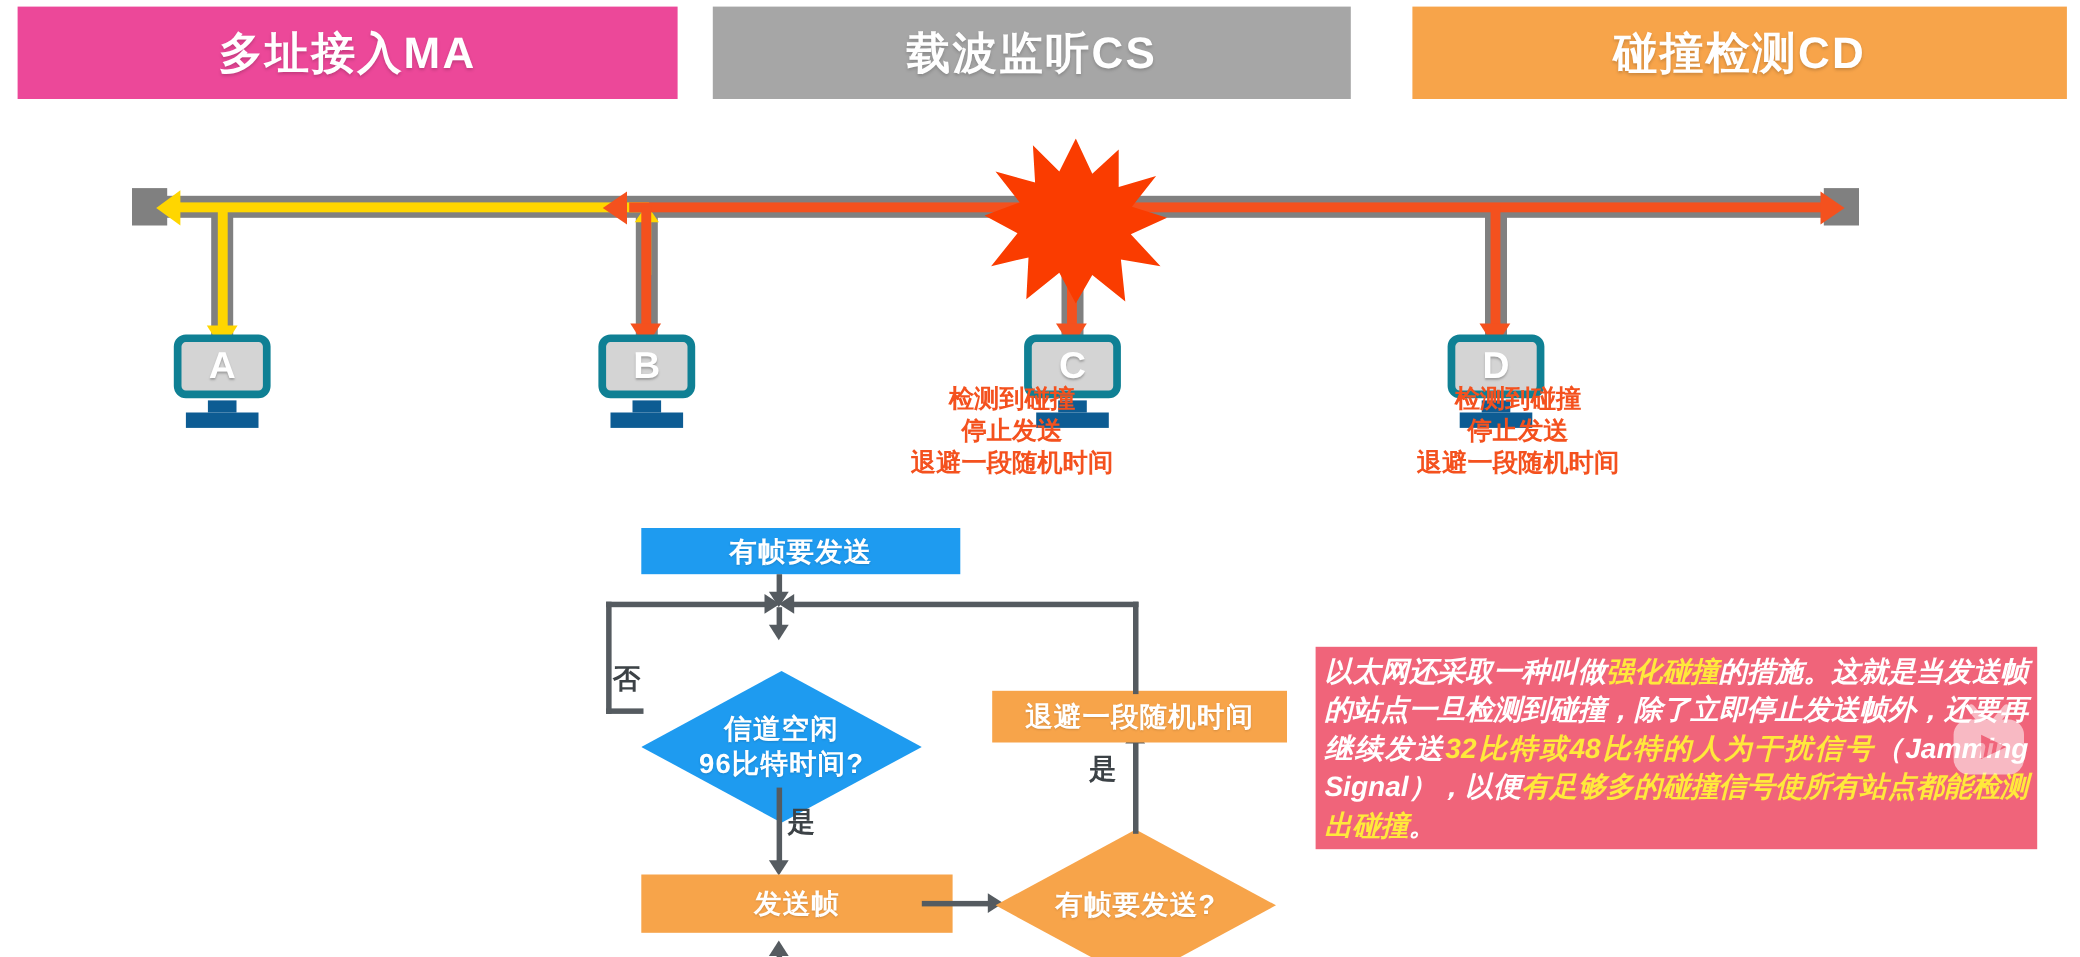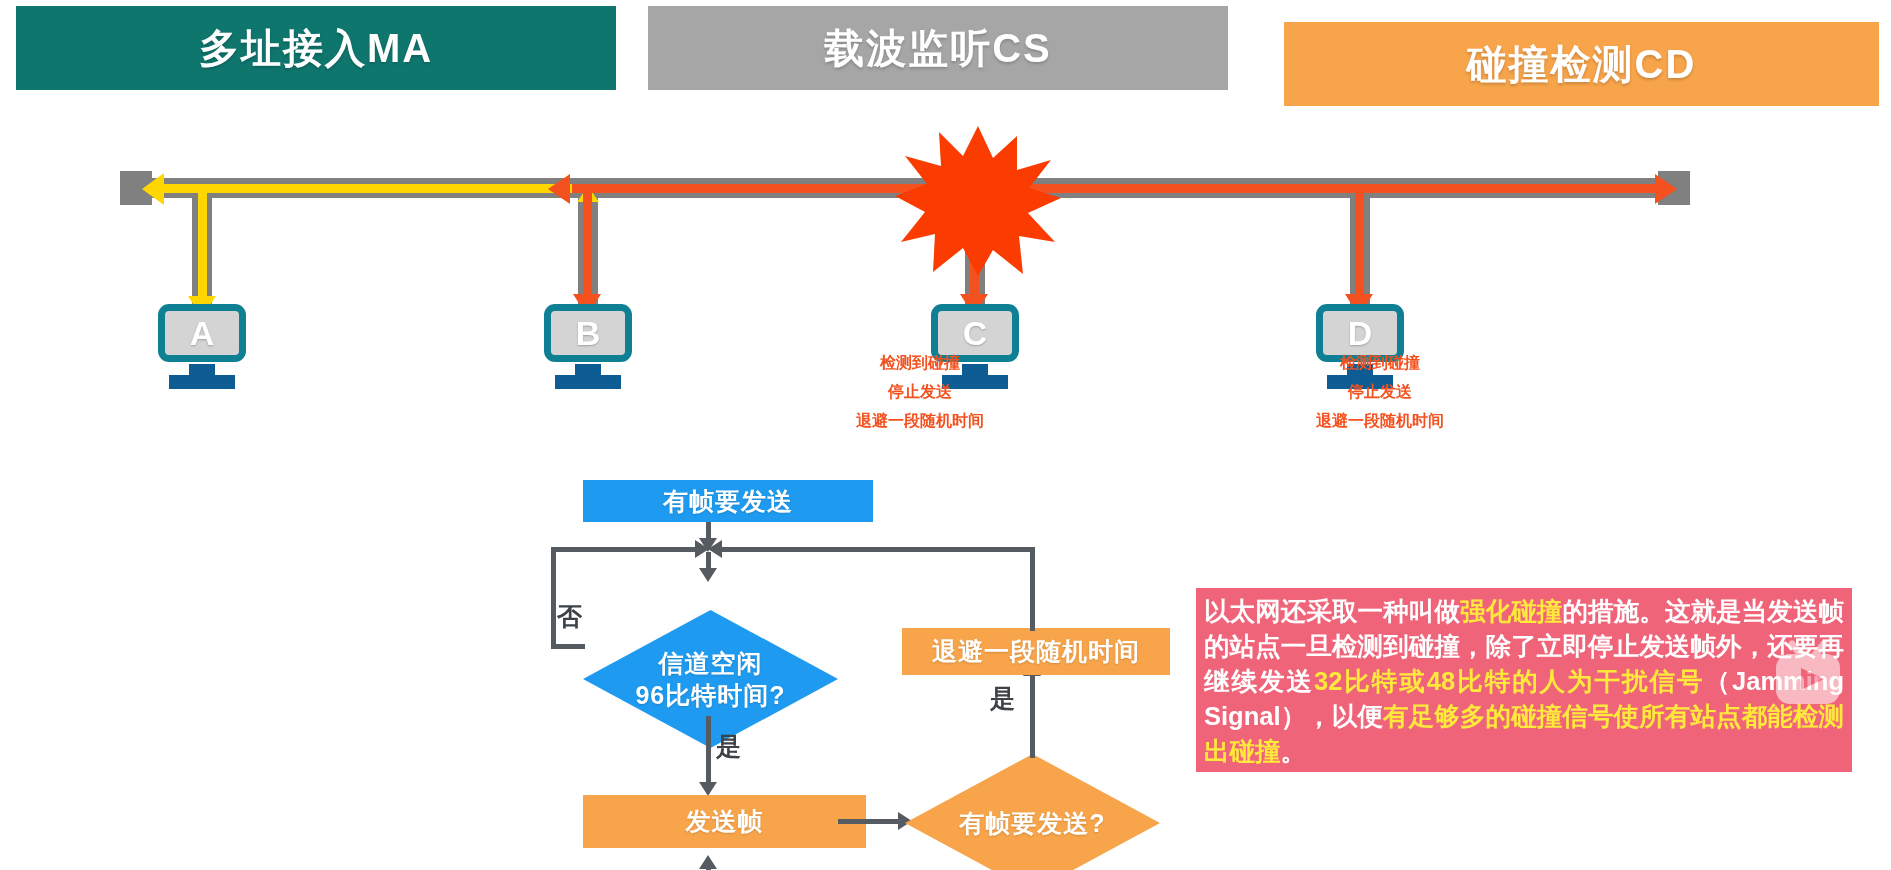--- a/index.html
+++ b/index.html
@@ -3,23 +3,23 @@
 <meta charset="utf-8">
 <style>
   html,body{margin:0;padding:0;background:#ffffff;}
   body{width:1891px;height:870px;position:relative;overflow:hidden;
        font-family:"Liberation Sans","DejaVu Sans",sans-serif;}
 
   
   .banner{position:absolute;top:6px;height:84px;display:flex;align-items:center;
           justify-content:center;color:#ffffff;font-weight:bold;font-size:40px;
           letter-spacing:2px;text-shadow:0 2px 3px rgba(0,0,0,.18);}
-  #ban0{left:16px;width:600px;background:#0f766e;}
+  #ban0{left:16px;width:600px;background:#ec4899;}
   #ban1{left:648px;width:580px;background:#a6a6a6;}
-  #ban2{left:1284px;width:595px;background:#f7a44a;margin-top:16px;}
+  #ban2{left:1284px;width:595px;background:#f7a44a;}
 
   
   .bus-line{position:absolute;background:#808080;}
   .busmain{left:120px;top:178px;width:1570px;height:20px;}
   .term{position:absolute;background:#808080;width:32px;height:34px;top:171px;}
   #termL{left:120px;}
   #termR{left:1658px;}
   .drop{position:absolute;width:20px;background:#808080;top:186px;}
 
   
@@ -36,21 +36,21 @@
   .pc .neck{width:26px;height:11px;background:#0d5c93;margin:2px auto 0;}
   .pc .base{width:66px;height:14px;background:#0d5c93;margin:0 auto;}
 
   
   #collision{position:absolute;left:895px;top:126px;width:166px;height:150px;}
   #collision .cl-label{position:absolute;left:0;top:50px;width:166px;text-align:center;
       color:#ffffff;font-weight:bold;font-size:31px;letter-spacing:1px;
       text-shadow:0 2px 2px rgba(120,20,0,.35);}
 
   
-  .annot{position:absolute;color:#f4511e;font-weight:bold;font-size:16px;
+  .annot{position:absolute;color:#f4511e;font-weight:bold;font-size:23px;
          line-height:29px;text-align:center;}
 
   
   .fc-box{position:absolute;display:flex;align-items:center;justify-content:center;
           color:#ffffff;font-weight:bold;font-size:25px;letter-spacing:1px;
           text-shadow:0 1px 2px rgba(0,0,0,.15);}
   .fc-blue{background:#1e9bf0;}
   .fc-orange{background:#f7a44a;}
   .dia{position:absolute;}
   .dia .shape{position:absolute;inset:0;}
@@ -65,21 +65,21 @@
   .ah-up{border-left:9px solid transparent;border-right:9px solid transparent;
          border-bottom:14px solid #555b60;}
   .ah-right{border-top:9px solid transparent;border-bottom:9px solid transparent;
             border-left:14px solid #555b60;}
   .ah-left{border-top:9px solid transparent;border-bottom:9px solid transparent;
            border-right:14px solid #555b60;}
   .elabel{position:absolute;color:#3c4246;font-weight:bold;font-size:25px;}
 
   
   #pinkbox{position:absolute;left:1196px;top:588px;width:656px;height:184px;
-           background:#f0647a;padding:6px 8px 0 8px;box-sizing:border-box;}
+           background:#f0647a;padding:6px 8px 0 8px;box-sizing:border-box;font-style:italic;}
   #pinkbox p{margin:0;color:#ffffff;font-weight:bold;font-size:25.5px;
              line-height:35px;letter-spacing:0px;text-align:justify;}
   #pinkbox .hl{color:#ffe93b;}
 
   
   #wm{position:absolute;left:1768px;top:638px;width:80px;height:78px;opacity:.55;}
 </style>
 </head>
 <body>
 

